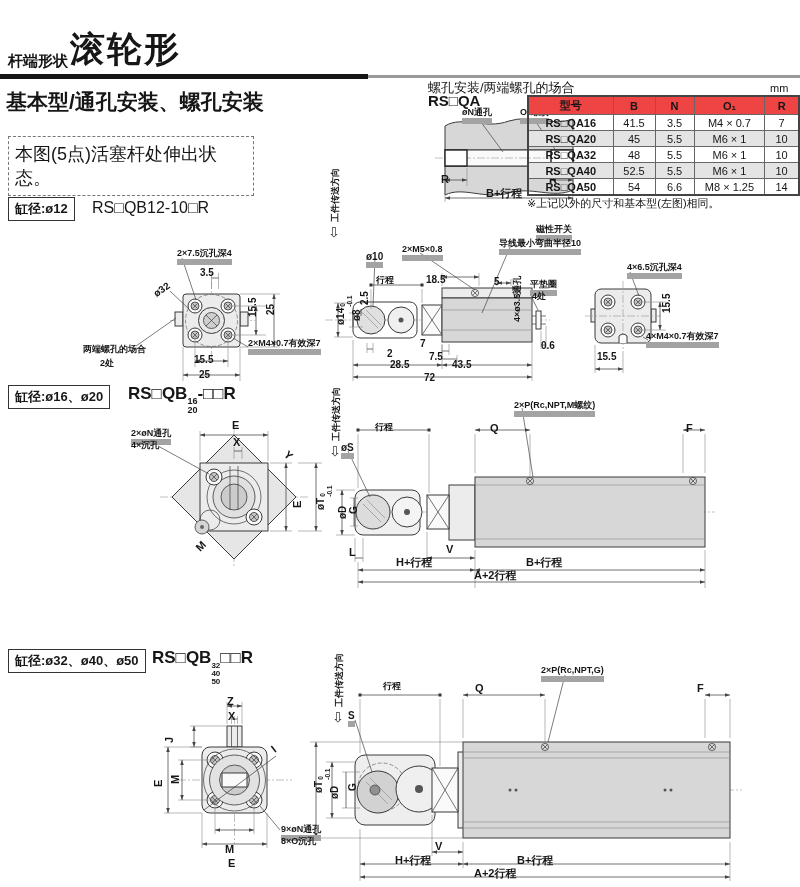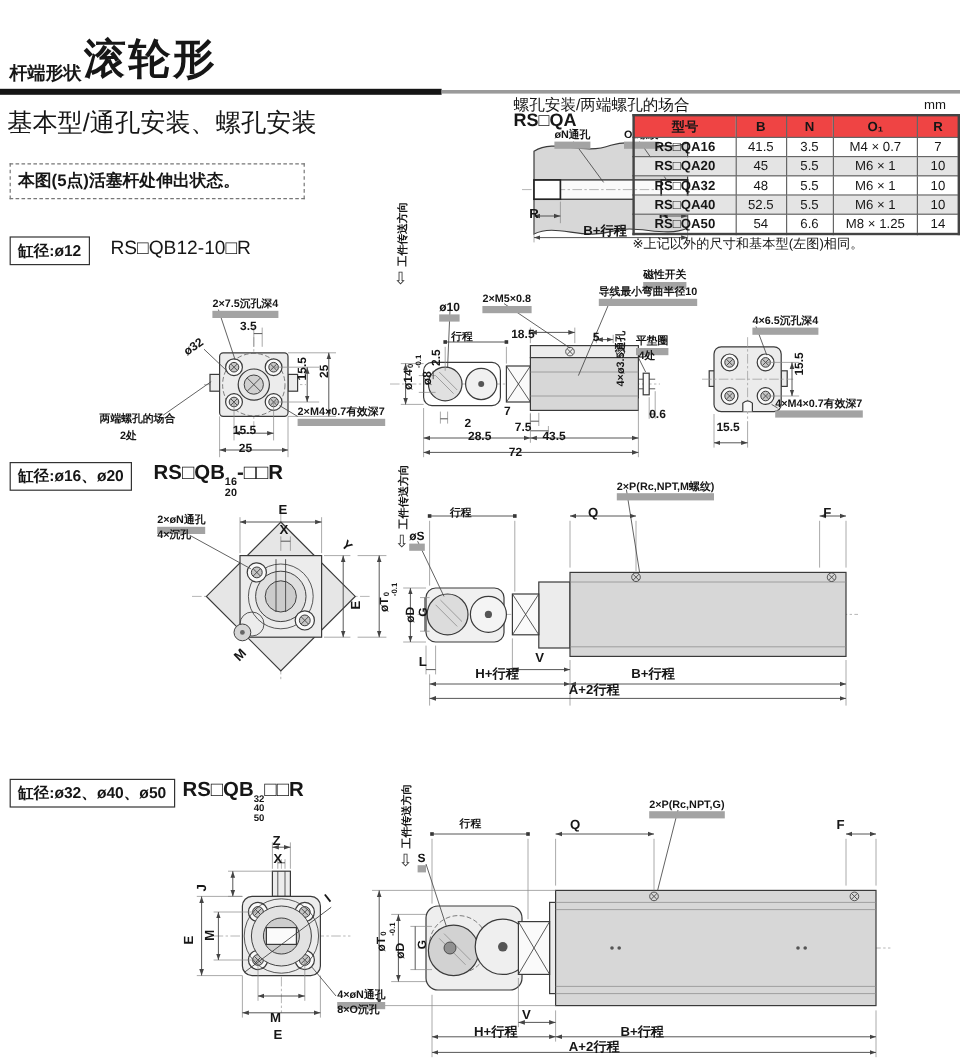--- a/index.html
+++ b/index.html
@@ -25,22 +25,22 @@
   .d45{transform:rotate(45deg)}
   .dm45{transform:rotate(-45deg)}
   .dr35{transform:rotate(-35deg)}
   .dr38{transform:rotate(-38deg)}
   .tol{display:inline-flex;flex-direction:column;font-size:6.5px;line-height:1;vertical-align:-1px;margin-left:1px;font-weight:bold}
   .stack{display:inline-flex;flex-direction:column;font-size:9px;line-height:1;vertical-align:-5px;font-weight:bold}
   .titlebig{position:absolute;left:70px;top:26px;font-size:35px;font-weight:bold;letter-spacing:2px}
   .titlepre{position:absolute;left:8px;top:52px;font-size:15px;font-weight:bold}
   .rule1{position:absolute;left:0;top:74px;width:368px;height:5px;background:#151515}
   .rule2{position:absolute;left:368px;top:75px;width:432px;height:3px;background:#9a9a9a}
-  .sectitle{position:absolute;left:6px;top:88px;font-size:21px;font-weight:normal}
-  .notebox{position:absolute;left:8px;top:136px;width:232px;border:1px dashed #777;padding:5px 6px;font-size:14px;font-weight:bold}
+  .sectitle{position:absolute;left:6px;top:88px;font-size:21px;font-weight:bold}
+  .notebox{position:absolute;left:8px;top:136px;width:232px;border:1px dashed #777;padding:5px 6px;font-size:18px;font-weight:normal}
   .qatitle1{position:absolute;left:428px;top:79px;font-size:13px;font-weight:normal}
   .qatitle2{position:absolute;left:428px;top:92px;font-size:15px;font-weight:bold}
   .mm{position:absolute;left:770px;top:82px;font-size:11px}
   table{position:absolute;left:527px;top:95px;border-collapse:collapse;border:2px solid #444}
   th,td{border:1px solid #666;font-size:11px;padding:1px 4px;text-align:center;height:13px}
   th{background:#ef4444;font-weight:bold}
   td.mdl{font-weight:bold;width:82px}
   .cB{width:36px}.cN{width:34px}.cO{width:72px}.cR{width:28px}
   tbody tr:nth-child(even){background:#e4e4e4}
   .footnote{position:absolute;left:527px;top:196px;font-size:11px}
@@ -546,21 +546,21 @@
   <span class="flowarrow" style="left:332px;top:709px">⇩</span>
 
   <span class="lbl md" style="left:227px;top:695px">Z</span>
   <span class="lbl md" style="left:228px;top:710px">X</span>
   <span class="lbl md v" style="left:163px;top:743px">J</span>
   <span class="lbl md v" style="left:152px;top:787px">E</span>
   <span class="lbl md v" style="left:169px;top:784px">M</span>
   <span class="lbl md dr38" style="left:272px;top:743px">I</span>
   <span class="lbl md" style="left:225px;top:843px">M</span>
   <span class="lbl md" style="left:228px;top:857px">E</span>
-  <span class="lbl sm ul" style="left:281px;top:825px">4×øN通孔</span>
+  <span class="lbl sm ul" style="left:281px;top:825px">9×øN通孔</span>
   <span class="lbl sm" style="left:281px;top:837px">8×O沉孔</span>
 
   <span class="lbl ul" style="left:348px;top:710px">S</span>
   <span class="lbl sm" style="left:383px;top:682px">行程</span>
   <span class="lbl md" style="left:475px;top:682px">Q</span>
   <span class="lbl md" style="left:697px;top:682px">F</span>
   <span class="lbl sm ul" style="left:541px;top:666px">2×P(Rc,NPT,G)</span>
   <span class="lbl v" style="left:313px;top:793px"><span>øT</span><span class="tol">
         <span>0</span>
         <span>-0.1</span>

